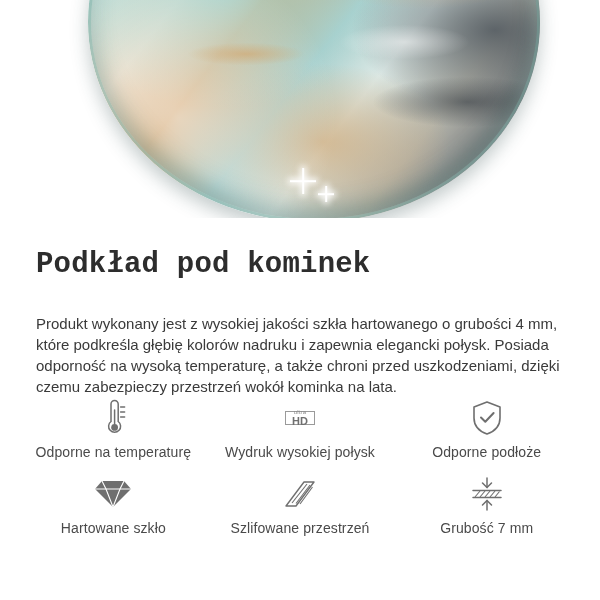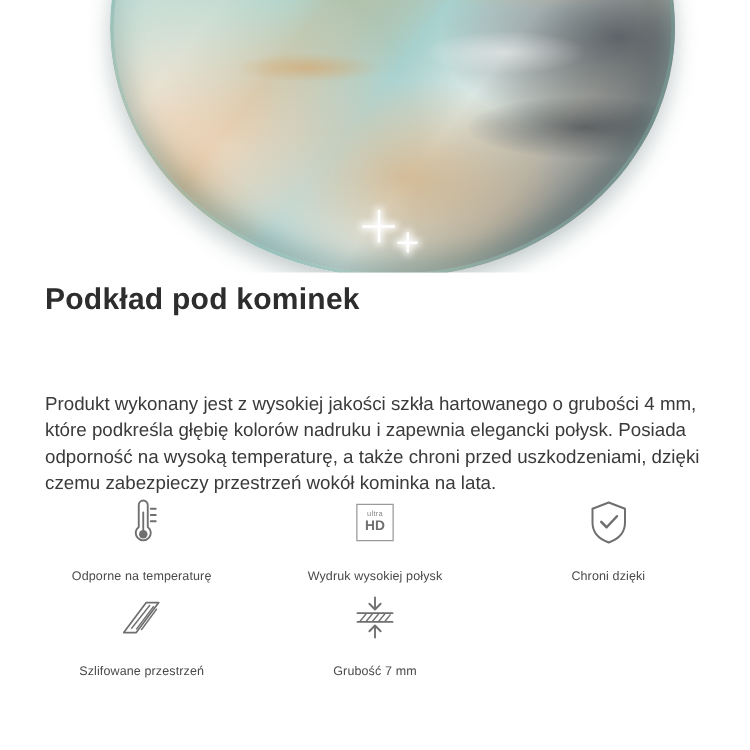--- a/index.html
+++ b/index.html
@@ -67,24 +67,24 @@
   }
   .sparkle:before { width: 26px; height: 1.6px; transform: translate(-50%,-50%); box-shadow: 0 0 6px 2px rgba(255,255,255,0.9); }
   .sparkle:after  { width: 1.6px; height: 26px; transform: translate(-50%,-50%); box-shadow: 0 0 6px 2px rgba(255,255,255,0.9); }
   #sp1 { left: 290px; top: 168px; }
   #sp2 { left: 318px; top: 186px; width: 16px; height: 16px; }
   #sp2:before { width: 16px; } #sp2:after { height: 16px; }
 
   
   .headline {
     position: absolute;
-    left: 36px; top: 223px;
+    left: 36px; top: 248px;
     width: 540px;
-    font-family: Liberation Sans, sans-serif;
-    font-size: 24px;
+    font-family: Liberation Mono, monospace;
+    font-size: 29px;
     line-height: 34px;
     color: #2d2d2d;
     letter-spacing: 0.2px;
   }
   .headline .l2 { display: block; }
 
   .body-copy {
     position: absolute;
     left: 36px; top: 313px;
     width: 540px;
@@ -109,30 +109,30 @@
     align-items: center;
     justify-content: flex-start;
   }
   .feature .ficon {
     height: 44px;
     display: flex;
     align-items: center;
     justify-content: center;
   }
   .feature .flabel {
-    margin-top: 16px;
-    font-size: 10px;
+    margin-top: 4px;
+    font-size: 14px;
     color: #4a4a4a;
     text-align: center;
     letter-spacing: 0.1px;
   }
   svg { display: block; }
 
   .ultrahd-box {
-    width: 30px; height: 30px;
+    width: 30px; height: 14px;
     border: 1.4px solid #9a9a9a;
     display: flex; flex-direction: column;
     align-items: center; justify-content: center;
     line-height: 1;
   }
   .ultrahd-box .u1 { font-size: 6px; color: #8a8a8a; letter-spacing: .2px; }
   .ultrahd-box .u2 { font-size: 11px; font-weight: bold; color: #6f6f6f; margin-top: 1px; }
 </style>
 </head>
 <body>
@@ -182,23 +182,37 @@
       <span class="flabel">Wydruk wysokiej połysk</span>
     </div>
 
     <div class="feature">
       <span class="ficon">
         <svg width="36" height="40" viewBox="0 0 36 40">
           <path d="M18 4 L31 9 v11 c0 8.5 -6.2 13.6 -13 16 c-6.8 -2.4 -13 -7.5 -13 -16 V9 z" fill="none" stroke="#6f6f6f" stroke-width="1.6" stroke-linejoin="round"></path>
           <path d="M12 19.5 l4.3 4.3 L24.6 15" fill="none" stroke="#6f6f6f" stroke-width="2" stroke-linecap="round" stroke-linejoin="round"></path>
         </svg>
       </span>
-      <span class="flabel">Chroni dzięki</span>
-    </div>
-
+      <span class="flabel">Odporne podłoże</span>
+    </div>
+
+    <div class="feature">
+      <span class="ficon">
+        <svg width="38" height="34" viewBox="0 0 38 34">
+          <g fill="#6f6f6f">
+            <path d="M8 4 h22 l7 8 L19 30 L1 12 z"></path>
+          </g>
+          <g stroke="#ffffff" stroke-width="1.1" fill="none">
+            <path d="M8 4 L12 12 L19 30 L26 12 L30 4"></path>
+            <path d="M1 12 H37"></path>
+          </g>
+        </svg>
+      </span>
+      <span class="flabel">Hartowane szkło</span>
+    </div>
 
     <div class="feature">
       <span class="ficon">
         <svg width="36" height="32" viewBox="0 0 36 32">
           <path d="M4 28 L22 4 H32 L14 28 z" fill="none" stroke="#6f6f6f" stroke-width="1.4" stroke-linejoin="round"></path>
           <g stroke="#6f6f6f" stroke-width="1.1">
             <line x1="10" y1="25" x2="25" y2="6"></line>
             <line x1="14" y1="25.5" x2="28" y2="7"></line>
             <line x1="18" y1="26" x2="30.5" y2="9"></line>
           </g>

